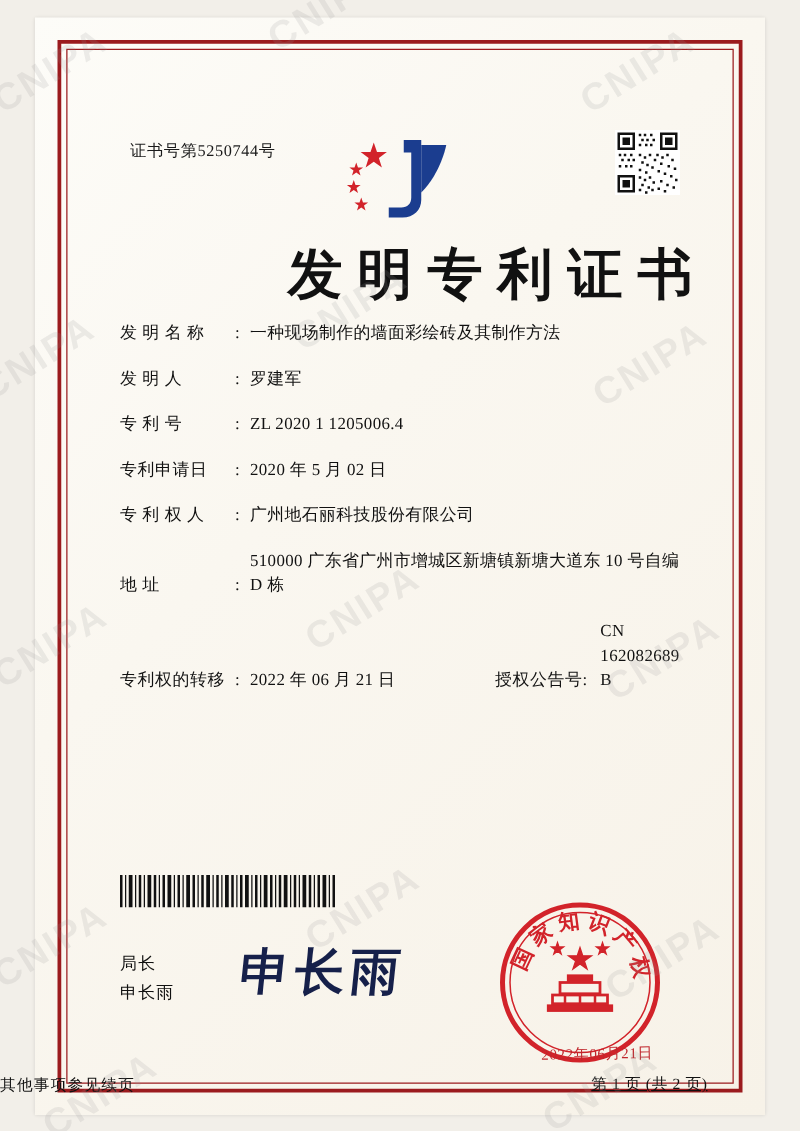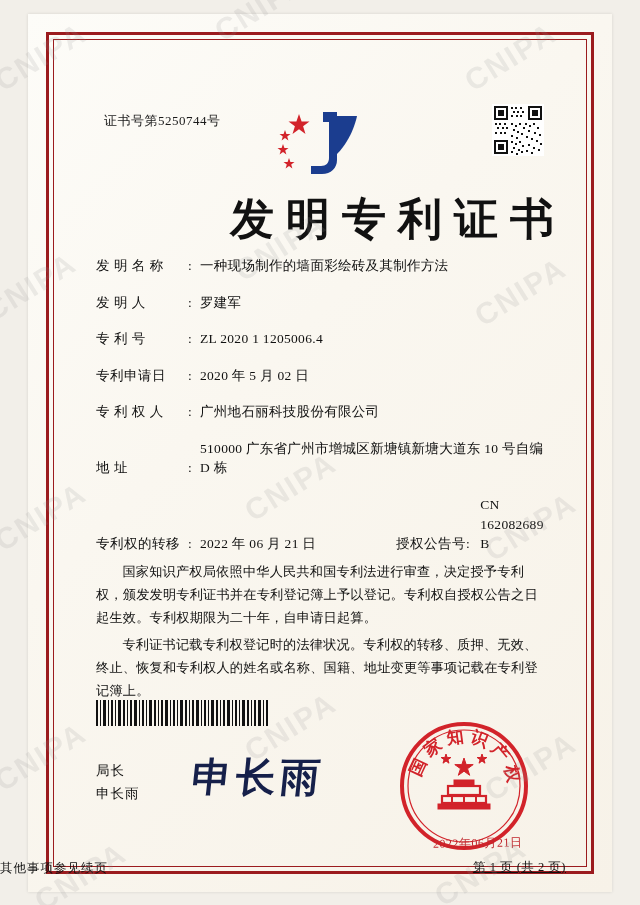--- a/index.html
+++ b/index.html
@@ -389,24 +389,20 @@
       </div>
       <div class="row split">
         <span class="label">专利权的转移</span>
         <span class="colon">:</span>
         <span class="value">2022 年 06 月 21 日</span>
         <span class="label2">授权公告号:</span>
         <span class="value2">CN 162082689 B</span>
       </div>
     </div>
 
-    <div class="paras">
-      <p>国家知识产权局依照中华人民共和国专利法进行审查，决定授予专利权，颁发发明专利证书并在专利登记簿上予以登记。专利权自授权公告之日起生效。专利权期限为二十年，自申请日起算。</p>
-      <p>专利证书记载专利权登记时的法律状况。专利权的转移、质押、无效、终止、恢复和专利权人的姓名或名称、国籍、地址变更等事项记载在专利登记簿上。</p>
-    </div>
 
     <div class="barcode">
       <svg width="172" height="26" viewBox="0 0 172 26" xmlns="http://www.w3.org/2000/svg">
         <g fill="#111">
           <rect x="0" y="0" width="2" height="26"></rect>
             <rect x="4" y="0" width="1" height="26"></rect>
           <rect x="7" y="0" width="3" height="26"></rect>
             <rect x="12" y="0" width="1" height="26"></rect>
           <rect x="15" y="0" width="2" height="26"></rect>
             <rect x="19" y="0" width="1" height="26"></rect>

